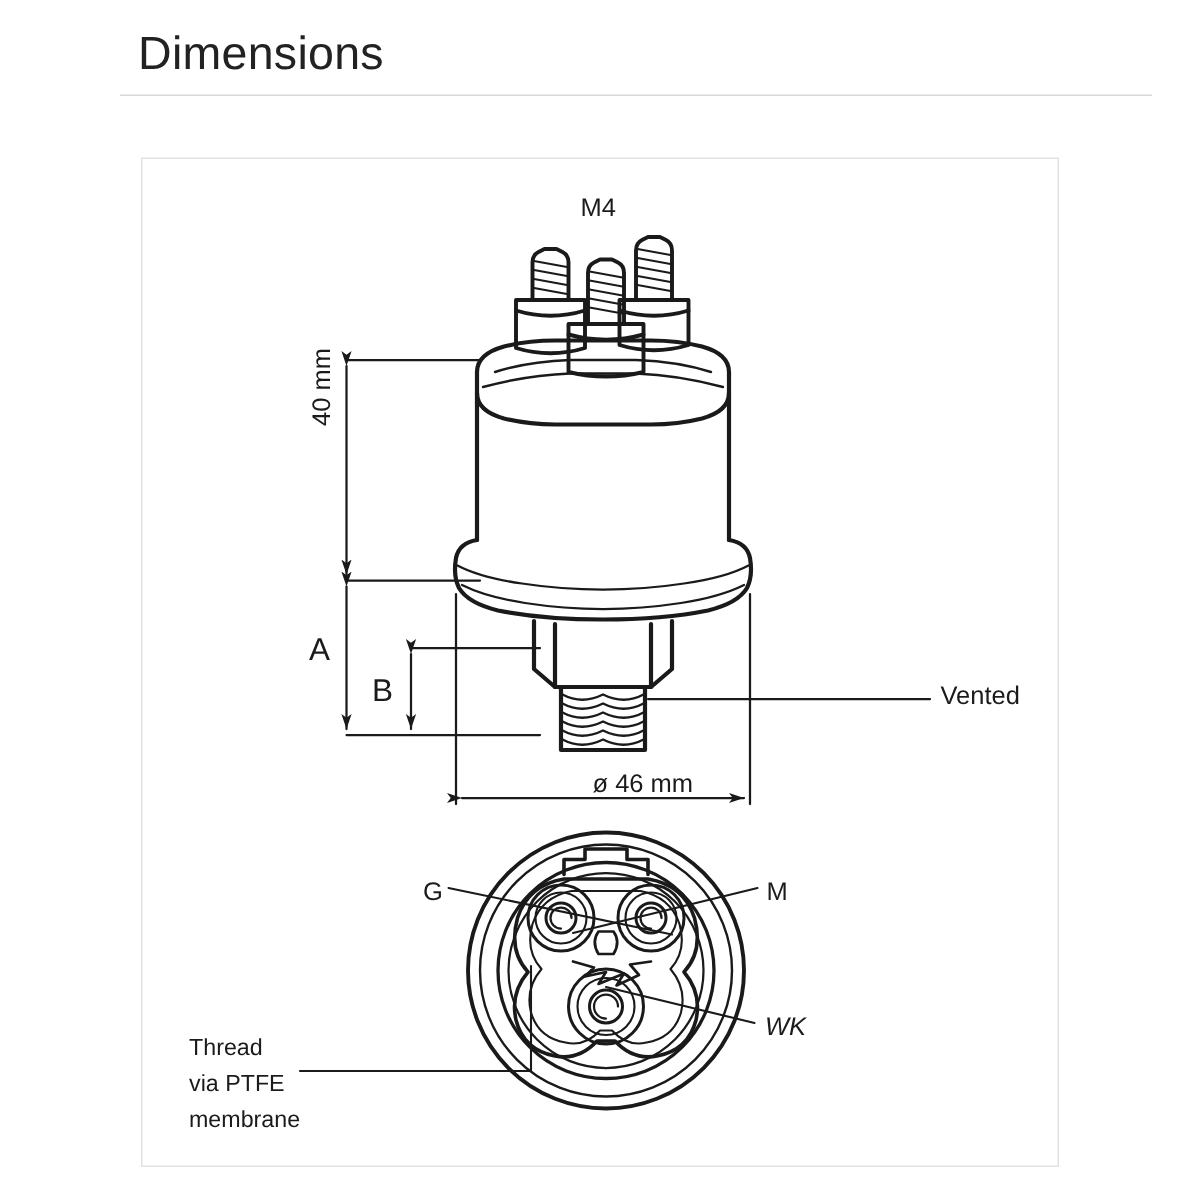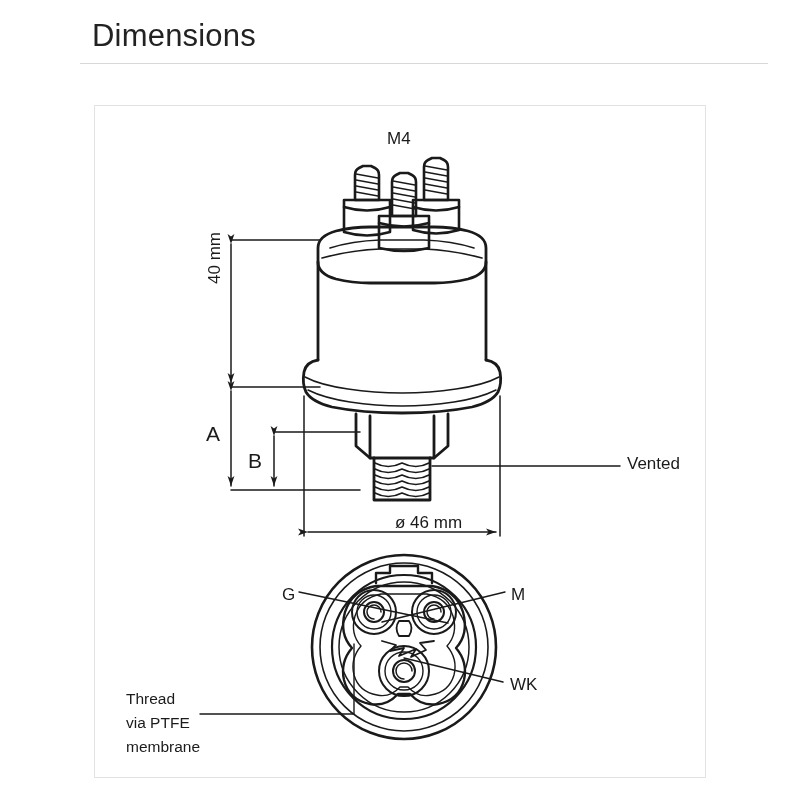--- a/index.html
+++ b/index.html
@@ -78,21 +78,21 @@
     left: 206px; top: 284px; font-size: 17px;
     transform: rotate(-90deg);
     transform-origin: left top;
   }
   .label-a         { left: 206px; top: 423px;  font-size: 21px; }
   .label-b         { left: 248px; top: 450px;  font-size: 21px; }
   .label-dia46     { left: 363px; top: 514px;  font-size: 17px; margin-left: 32px; }
   .label-thread    { left: 627px; top: 455px;  font-size: 17px; }
   .label-g         { left: 282px; top: 586px;  font-size: 17px; }
   .label-m         { left: 511px; top: 586px;  font-size: 17px; }
-  .label-wk        { left: 510px; top: 676px;  font-size: 17px; }
+  .label-wk        { left: 510px; top: 676px;  font-size: 17px; font-style: italic; }
   .label-vented    {
     left: 126px; top: 687px; font-size: 15.5px;
     line-height: 24px;
   }
   .label-vented span { display: block; }
 </style>
 </head>
 <body>
 
 <div id="page-root">

